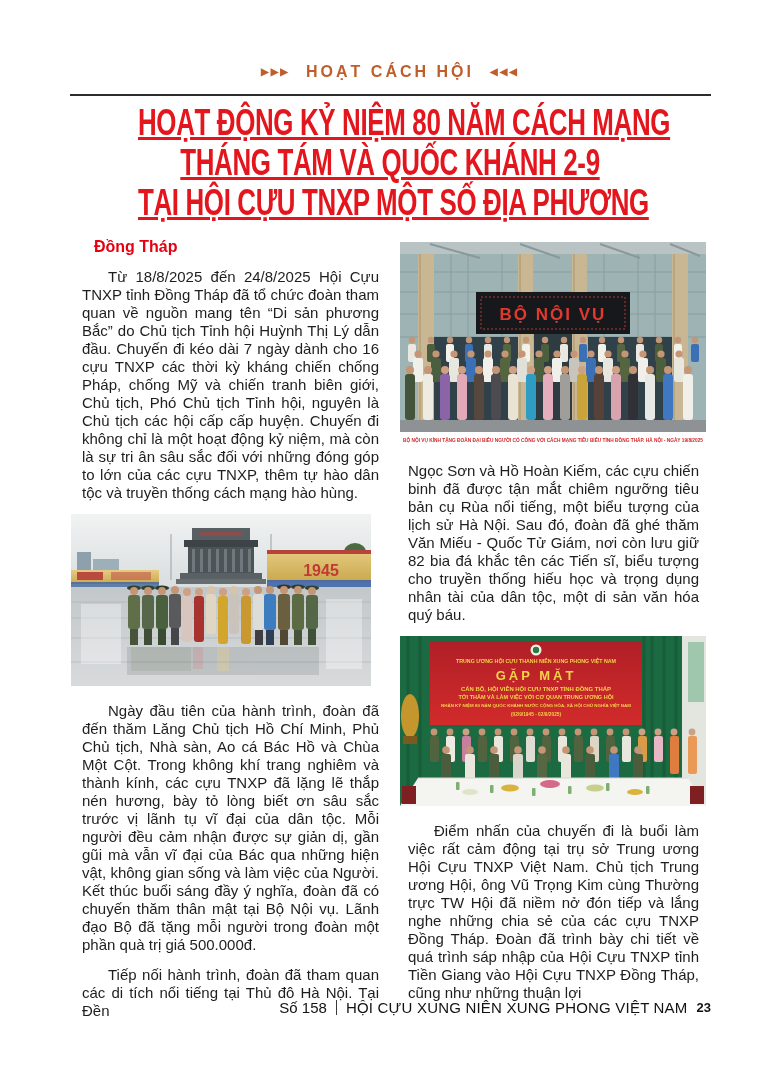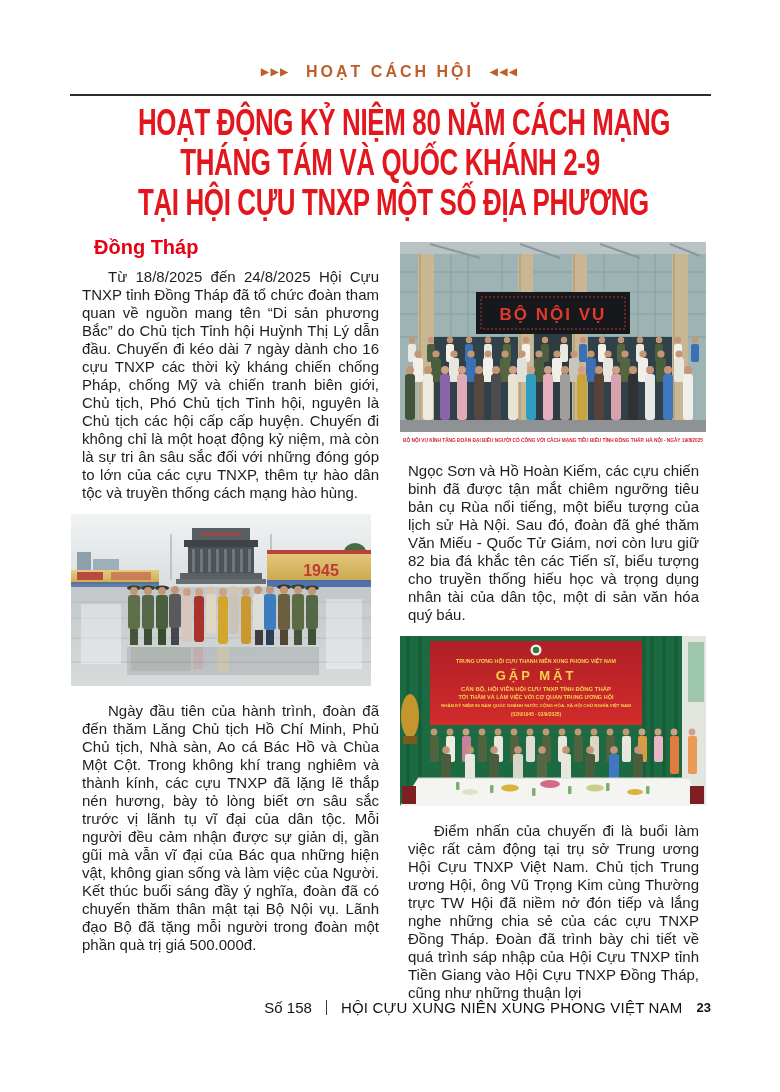--- a/index.html
+++ b/index.html
@@ -6,39 +6,39 @@
   .page{position:relative;width:780px;height:1092px;background:#fff;overflow:hidden;
         font-family:"Liberation Sans",sans-serif;}
   
   .kicker{position:absolute;top:63px;left:0;width:780px;display:flex;justify-content:center;
           align-items:center;gap:16px;color:#bf5e2b;font-weight:bold;}
   .kicker .arrows{font-size:10px;letter-spacing:2px;line-height:18px;}
   .kicker .ktext{font-size:16px;letter-spacing:3px;line-height:18px;}
   .rule{position:absolute;top:94px;left:70px;width:641px;height:2px;background:#2c2c2c;}
   
   .title{position:absolute;top:103px;left:40px;width:700px;text-align:center;color:#e4161d;
-         font-weight:bold;font-size:36px;line-height:40px;letter-spacing:-0.5px;}
+         font-weight:bold;font-size:36px;line-height:40px;letter-spacing:-0.5px;text-decoration:underline;}
   .title .tl{display:block;transform:scaleX(.72);transform-origin:50% 50%;white-space:nowrap;}
   
   .col{position:absolute;font-size:15px;line-height:18px;color:#1e1e1e;text-align:justify;}
   .col-left{left:70px;top:238px;width:321px;}
   .col-right{left:396px;top:242px;width:315px;}
-  .label{color:#e60012;font-weight:bold;font-size:20px;padding-left:24px;margin:0 0 3px 0;text-align:left;}
+  .label{color:#e60012;font-weight:bold;font-size:16px;padding-left:24px;margin:0 0 3px 0;text-align:left;}
   p.body{margin:12px;text-indent:26px;}
   p.noindent{text-indent:0;}
   .mt4{margin-top:4px;} .mt7{margin-top:7px;} .mt14{margin-top:14px;}
   figure{margin:0;}
   .fig1{margin:8px 0 0 1px;}
   .fig2{margin:0 0 0 4px;}
   .fig3{margin:4px 0 0 4px;}
   figcaption{font-style:italic;text-align:center;font-size:15px;line-height:19px;margin-top:5px;color:#141414;}
   svg text{font-family:"Liberation Sans",sans-serif;}
   
   .footer{position:absolute;top:999px;left:70px;width:641px;display:flex;justify-content:flex-end;
-          align-items:center;gap:14px;font-size:15px;color:#121212;}
+          align-items:center;gap:9px;font-size:15px;color:#121212;}
   .footer .divider{width:1px;height:15px;background:#3a3a3a;}
   .footer .journal{letter-spacing:.2px;}
   .footer .pageno{font-weight:bold;font-size:13px;}
 </style>
 </head>
 <body>
 
 <div class="page">
 
   <div class="kicker">
@@ -203,20 +203,21 @@
           <rect x="60" y="133" width="60" height="24" fill="#3d4a34"></rect>
         </g>
         <g opacity=".35">
           <rect x="10" y="90" width="40" height="60" fill="#ffffff"></rect>
           <rect x="255" y="85" width="36" height="70" fill="#ffffff"></rect>
         </g>
       </svg>
     </figure>
 
     <p class="body mt4">Ngày đầu tiên của hành trình, đoàn đã đến thăm Lăng Chủ tịch Hồ Chí Minh, Phủ Chủ tịch, Nhà sàn, Ao cá Bác Hồ và Chùa Một Cột. Trong không khí trang nghiêm và thành kính, các cựu TNXP đã lặng lẽ thắp nén hương, bày tỏ lòng biết ơn sâu sắc trước vị lãnh tụ vĩ đại của dân tộc. Mỗi người đều cảm nhận được sự giản dị, gần gũi mà vẫn vĩ đại của Bác qua những hiện vật, không gian sống và làm việc của Người. Kết thúc buổi sáng đầy ý nghĩa, đoàn đã có chuyến thăm thân mật tại Bộ Nội vụ. Lãnh đạo Bộ đã tặng mỗi người trong đoàn một phần quà trị giá 500.000đ.</p>
+    <p class="body">Tiếp nối hành trình, đoàn đã tham quan các di tích nổi tiếng tại Thủ đô Hà Nội. Tại Đền</p>
   </div>
 
   <div class="col col-right">
 
     <figure class="fig2">
       <svg width="306" height="204" viewBox="0 0 306 204">
         <rect width="306" height="190" fill="#9eb3b3"></rect>
         <g>
           <rect x="0" y="0" width="306" height="12" fill="#b9c3c4"></rect>
           <line x1="30" y1="2" x2="80" y2="16" stroke="#8b989b" stroke-width="2"></line>

